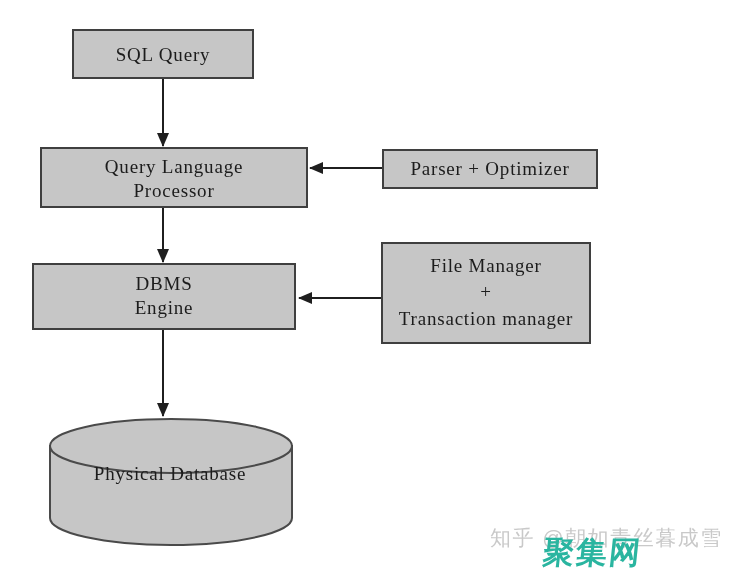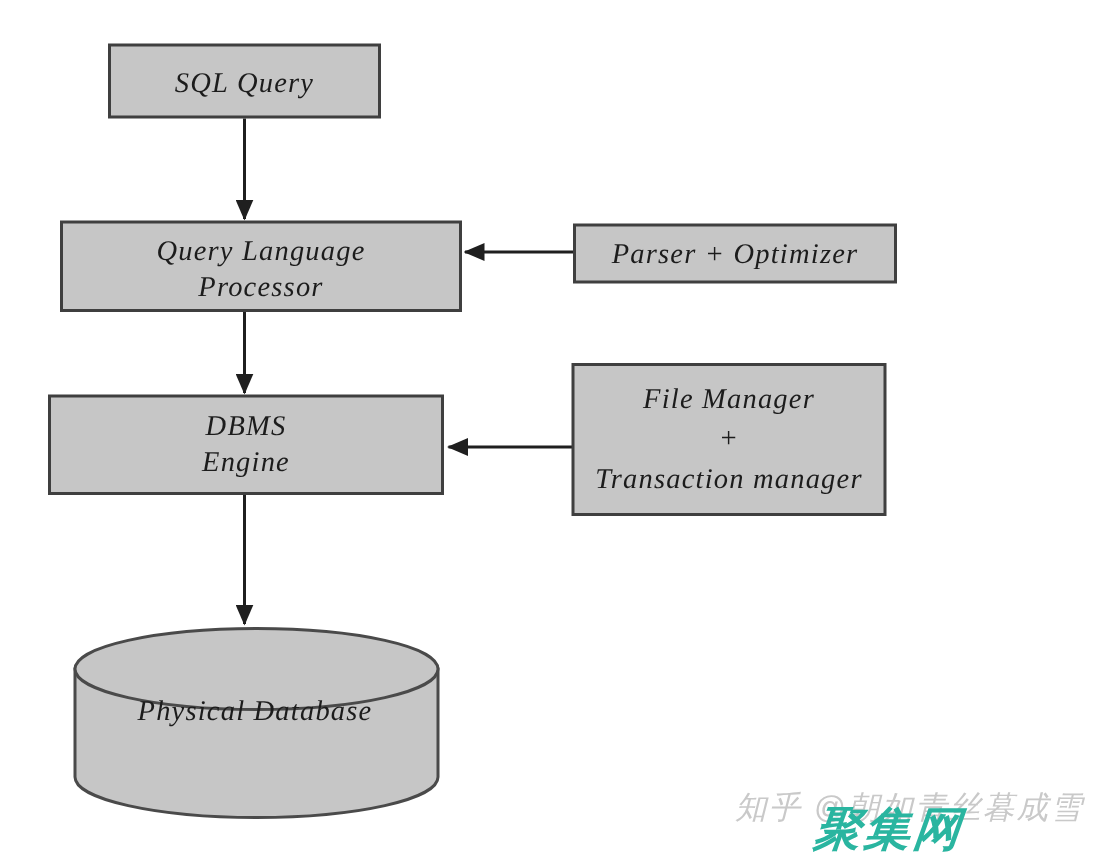--- a/index.html
+++ b/index.html
@@ -7,21 +7,20 @@
     padding: 0;
     background: #ffffff;
   }
   .stage {
     position: relative;
     width: 731px;
     height: 568px;
     background: #ffffff;
     overflow: hidden;
     font-family: "Liberation Serif", serif;
-    font-style: italic;
   }
   svg.diagram {
     position: absolute;
     left: 0;
     top: 0;
   }
   svg .node-rect {
     fill: #c6c6c6;
     stroke: #3f3f3f;
     stroke-width: 2;

